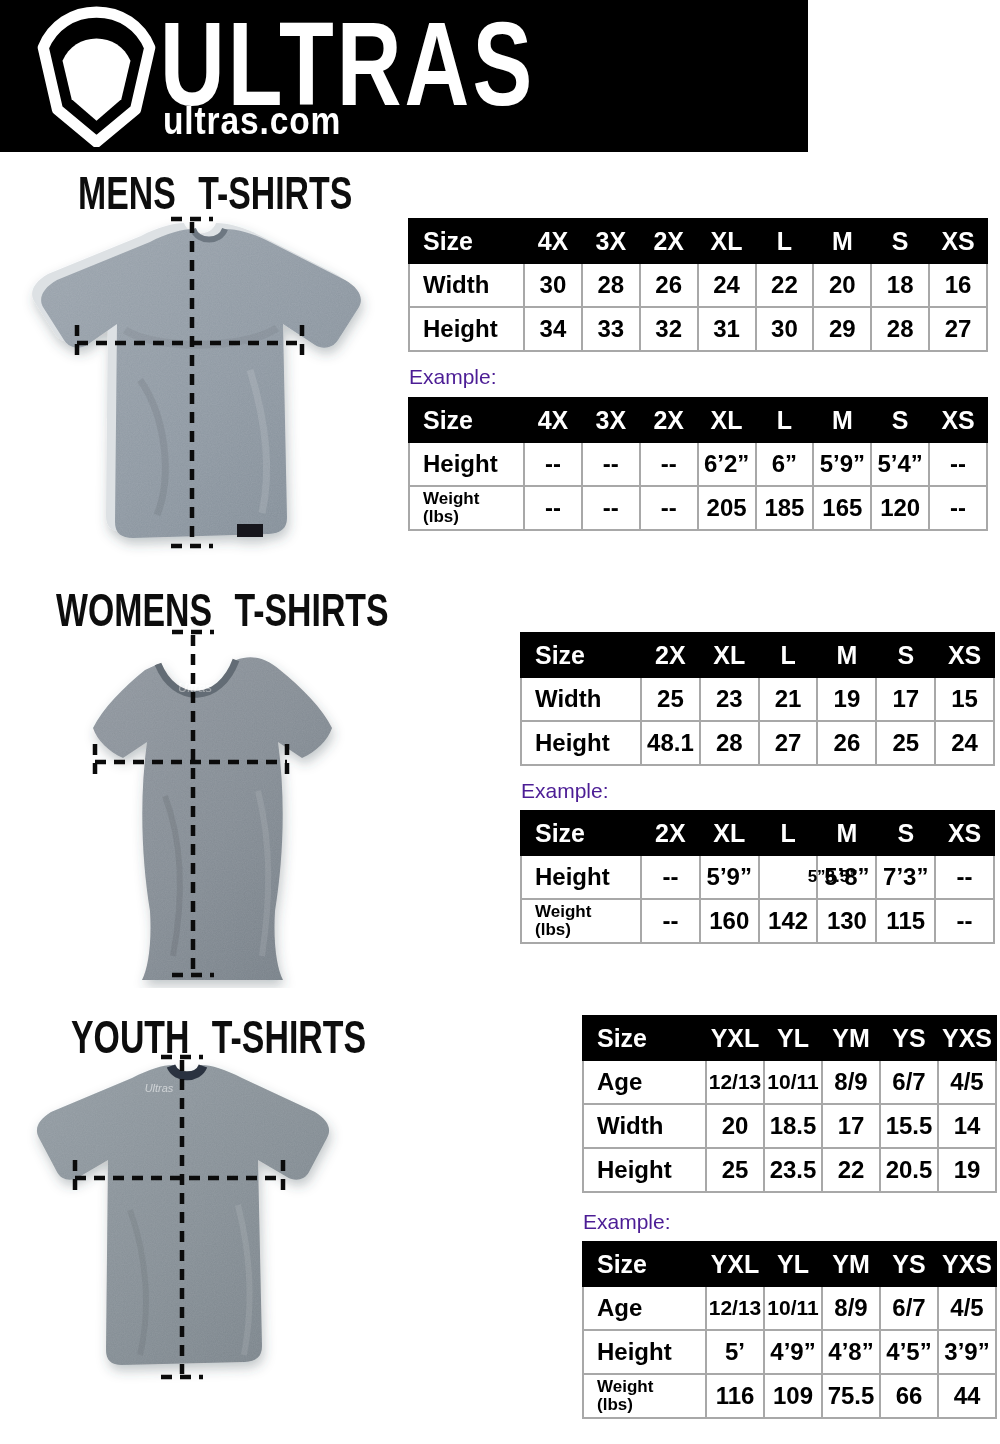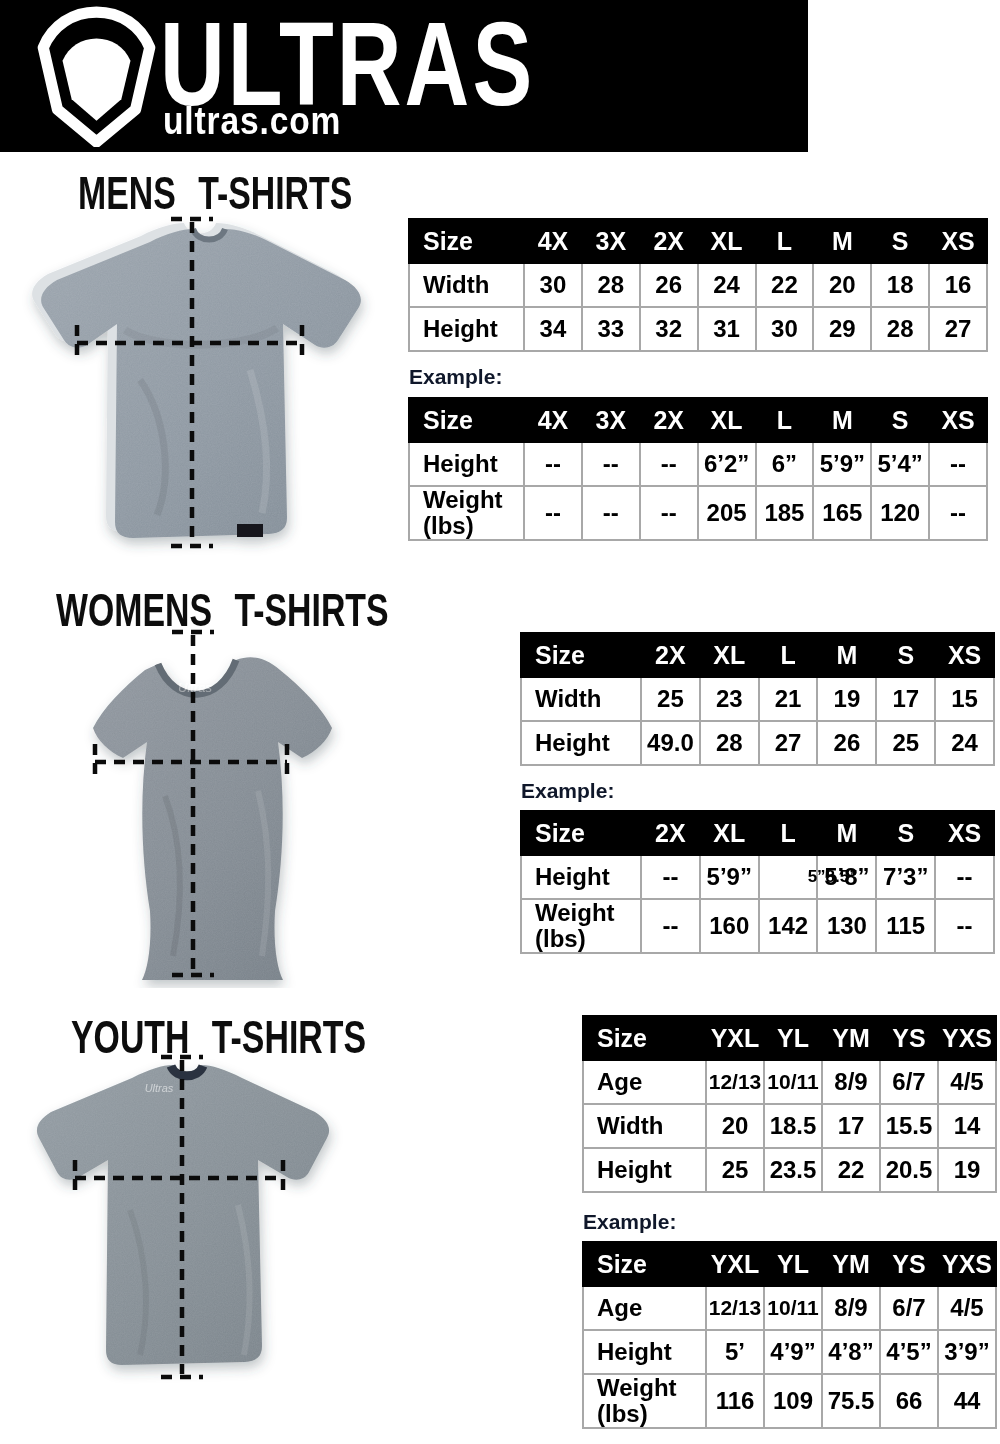--- a/index.html
+++ b/index.html
@@ -23,32 +23,32 @@
   #youth-title{left:71px;top:1013px;}
 
   
   .sizetable{position:absolute;border-collapse:collapse;table-layout:fixed;background:#6d28d9;}
   .sizetable th{background:#000;color:#fff;font-size:25px;font-weight:bold;height:42px;
                 border:2px solid #000;text-align:center;padding:0;}
   .sizetable th.hlabel{text-align:left;padding-left:13px;}
   .sizetable td{background:#fff;border:2px solid #a8a8a8;font-size:24px;font-weight:bold;color:#000;
                 text-align:center;height:42px;padding:0;}
   .sizetable td.label{text-align:left;padding-left:13px;}
-  .sizetable td.label.two-line{font-size:24px;line-height:1.08;}
+  .sizetable td.label.two-line{font-size:17px;line-height:1.08;}
   .sizetable td.v-s{font-size:21px;}
   .sizetable td.v-xs{font-size:17px;padding-left:48px;}
 
   #mens-size-table{left:408px;top:218px;width:580px;}
   #mens-example-table{left:408px;top:397px;width:580px;}
   #womens-size-table{left:520px;top:632px;width:475px;}
   #womens-example-table{left:520px;top:810px;width:475px;}
   #youth-size-table{left:582px;top:1015px;width:415px;}
   #youth-example-table{left:582px;top:1241px;width:415px;}
 
-  .example-label{position:absolute;font-size:21px;font-weight:bold;color:#0f172a;}
+  .example-label{position:absolute;font-size:21px;font-weight:normal;color:#4c1d95;}
   #mens-example-label{left:409px;top:365px;}
   #womens-example-label{left:521px;top:779px;}
   #youth-example-label{left:583px;top:1210px;}
 
   
   .shirt{position:absolute;}
   #mens-shirt{left:15px;top:210px;}
   #womens-shirt{left:40px;top:626px;}
   #youth-shirt{left:10px;top:1050px;}
   .mline{stroke:#0b0b0b;stroke-width:4.5;stroke-dasharray:11 8;fill:none;}
@@ -269,21 +269,21 @@
           <td class="label">Width</td>
           <td>25</td>
           <td>23</td>
           <td>21</td>
           <td>19</td>
           <td>17</td>
           <td>15</td>
         </tr>
         <tr>
           <td class="label">Height</td>
-          <td>49.0</td>
+          <td>48.1</td>
           <td>28</td>
           <td>27</td>
           <td>26</td>
           <td>25</td>
           <td>24</td>
         </tr>
       </tbody>
     </table>
   <div class="example-label" id="womens-example-label">Example:</div>
   <table class="sizetable" id="womens-example-table">

